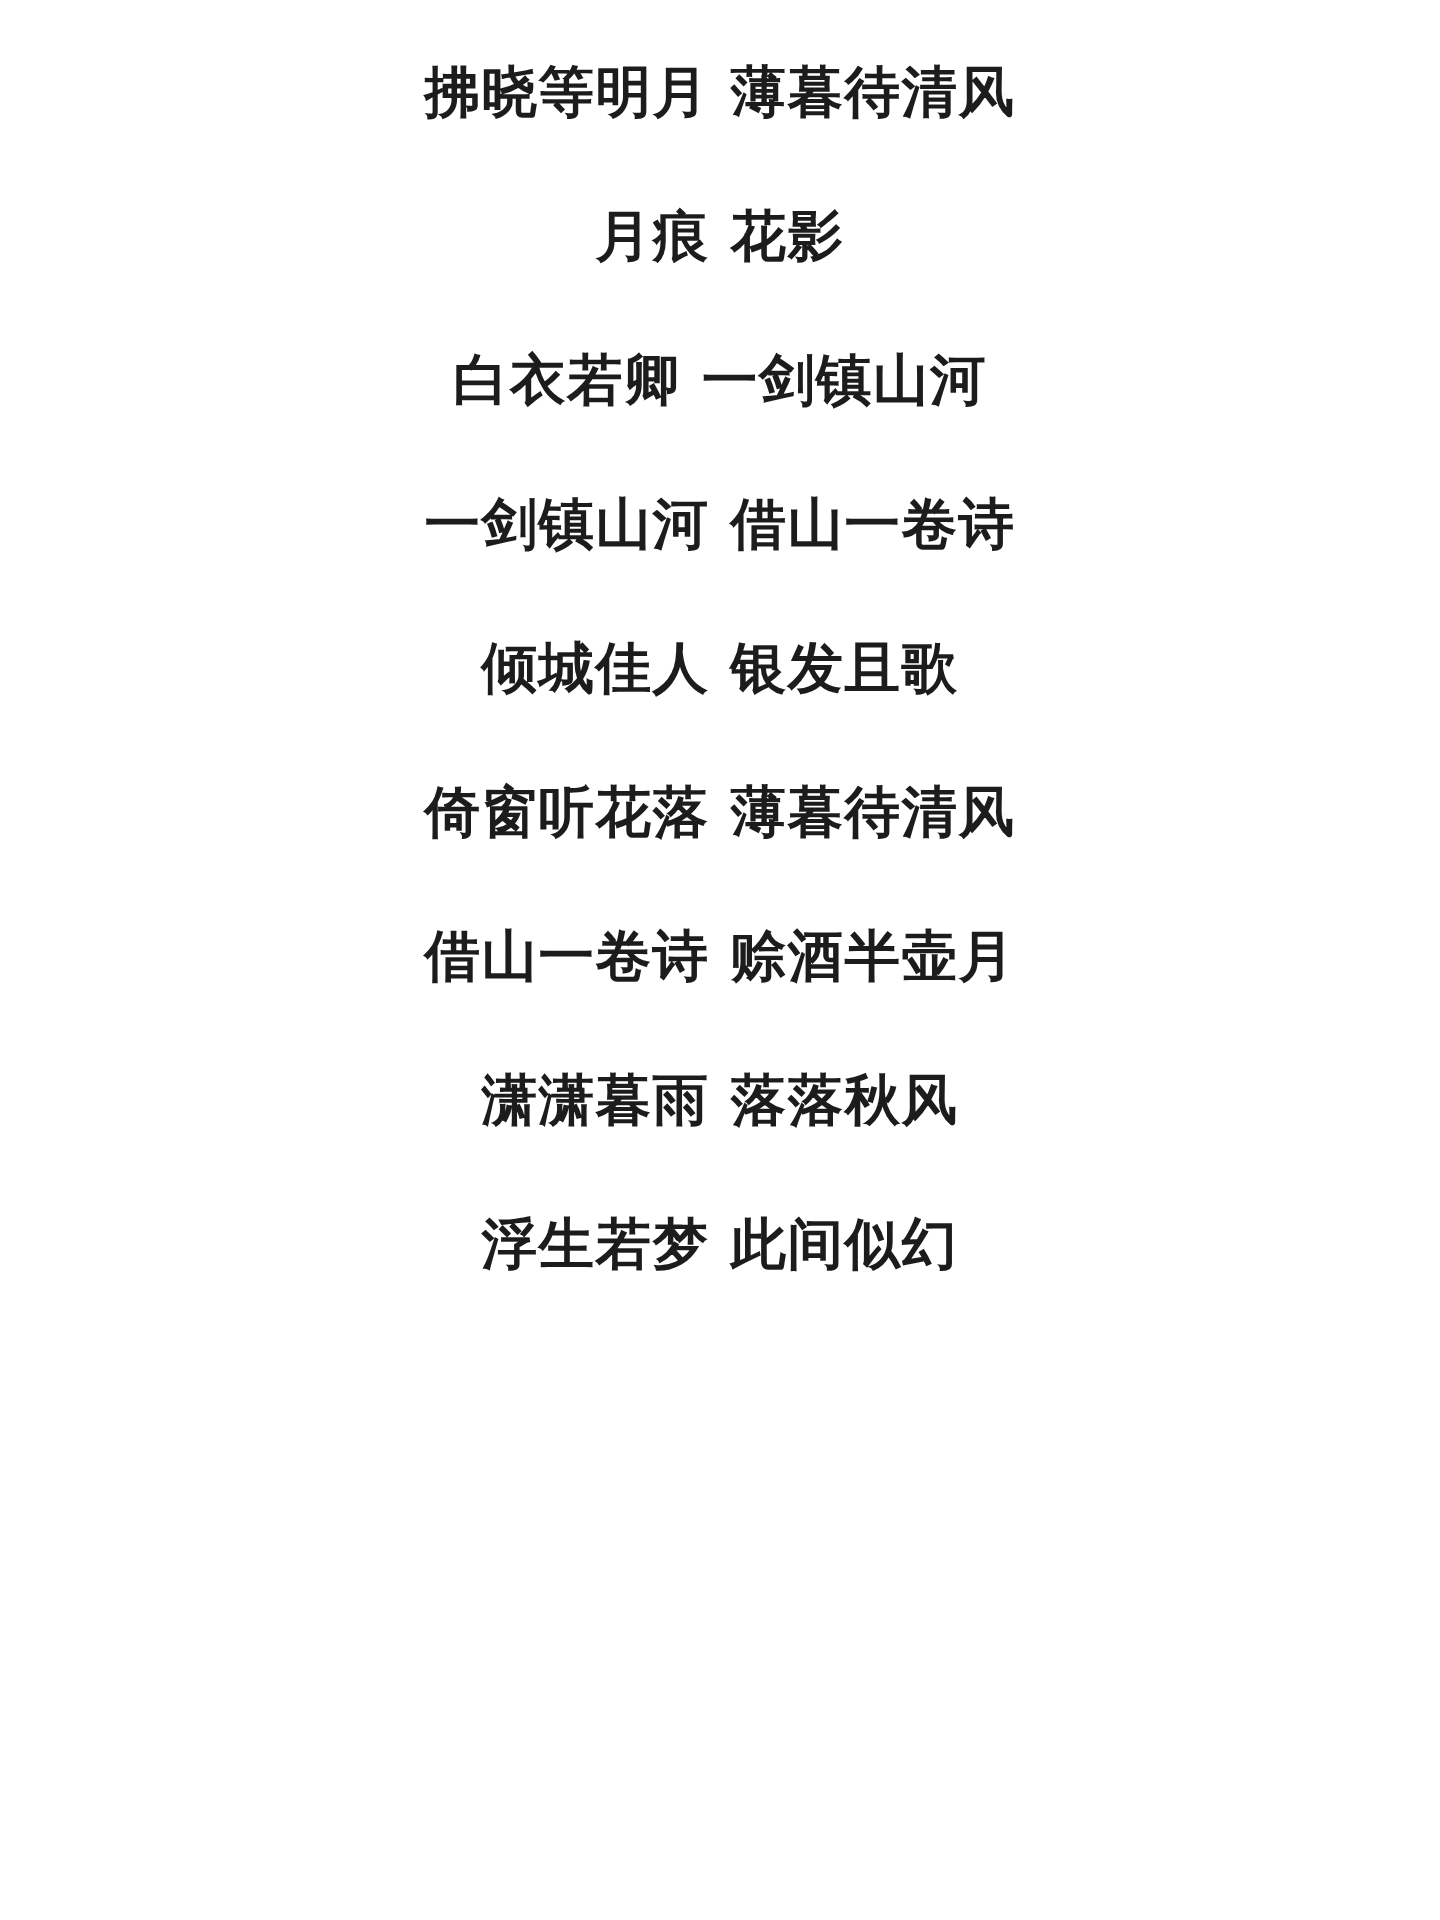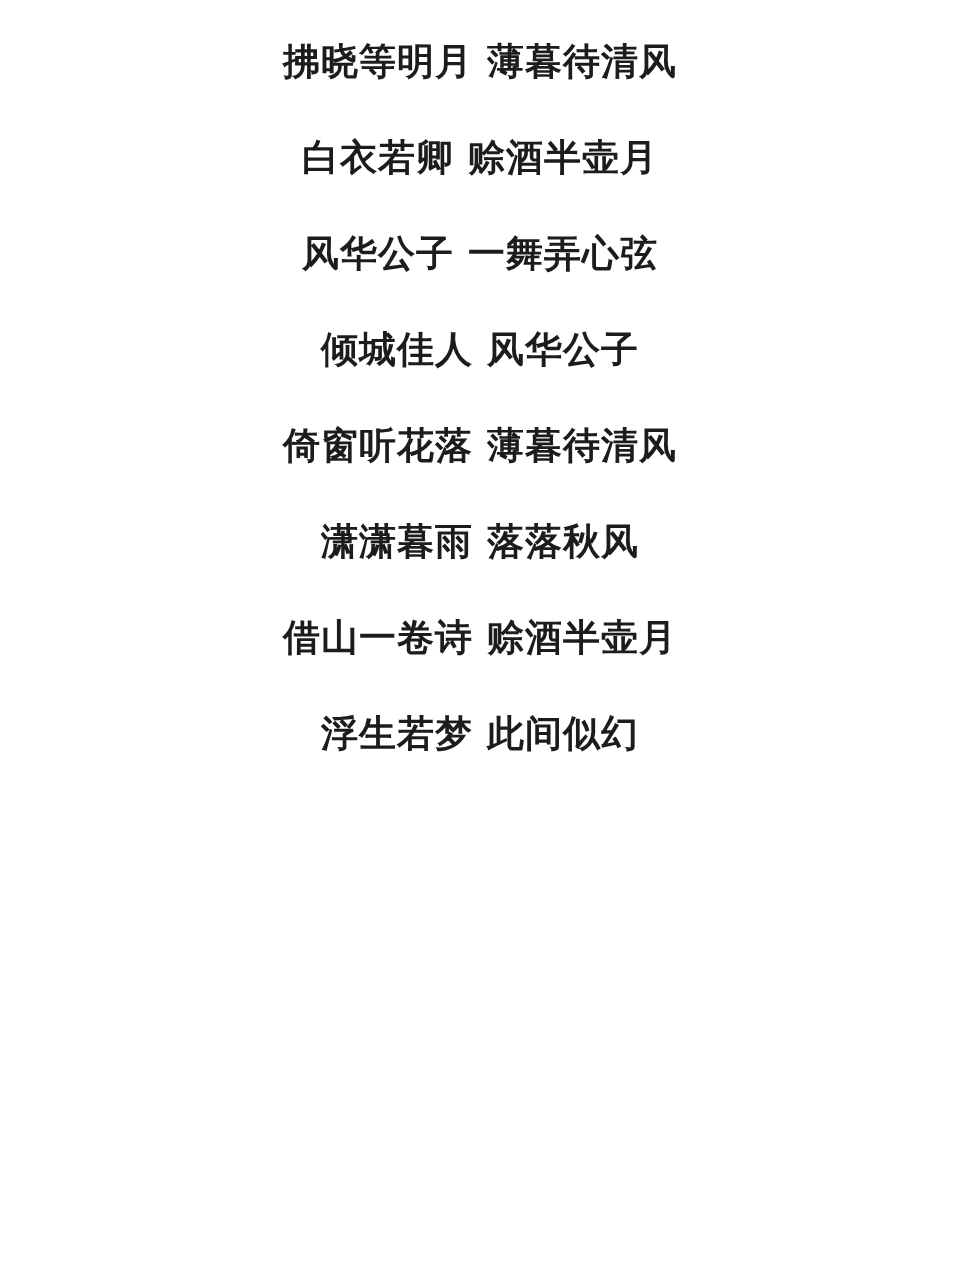--- a/index.html
+++ b/index.html
@@ -37,20 +37,21 @@
     align-items: center;
     justify-content: center;
     white-space: pre;
   }
 </style>
 </head>
 <body>
 
 <div class="page">
   <div class="line">拂晓等明月 薄暮待清风</div>
-  <div class="line">白衣若卿 赊酒半壶月</div>
-  <div class="line">风华公子 一舞弄心弦</div>
-  <div class="line">倾城佳人 风华公子</div>
+  <div class="line">月痕 花影</div>
+  <div class="line">白衣若卿 一剑镇山河</div>
+  <div class="line">一剑镇山河 借山一卷诗</div>
+  <div class="line">倾城佳人 银发且歌</div>
   <div class="line">倚窗听花落 薄暮待清风</div>
+  <div class="line">借山一卷诗 赊酒半壶月</div>
   <div class="line">潇潇暮雨 落落秋风</div>
-  <div class="line">借山一卷诗 赊酒半壶月</div>
   <div class="line">浮生若梦 此间似幻</div>
 </div>
 
 </body></html>

